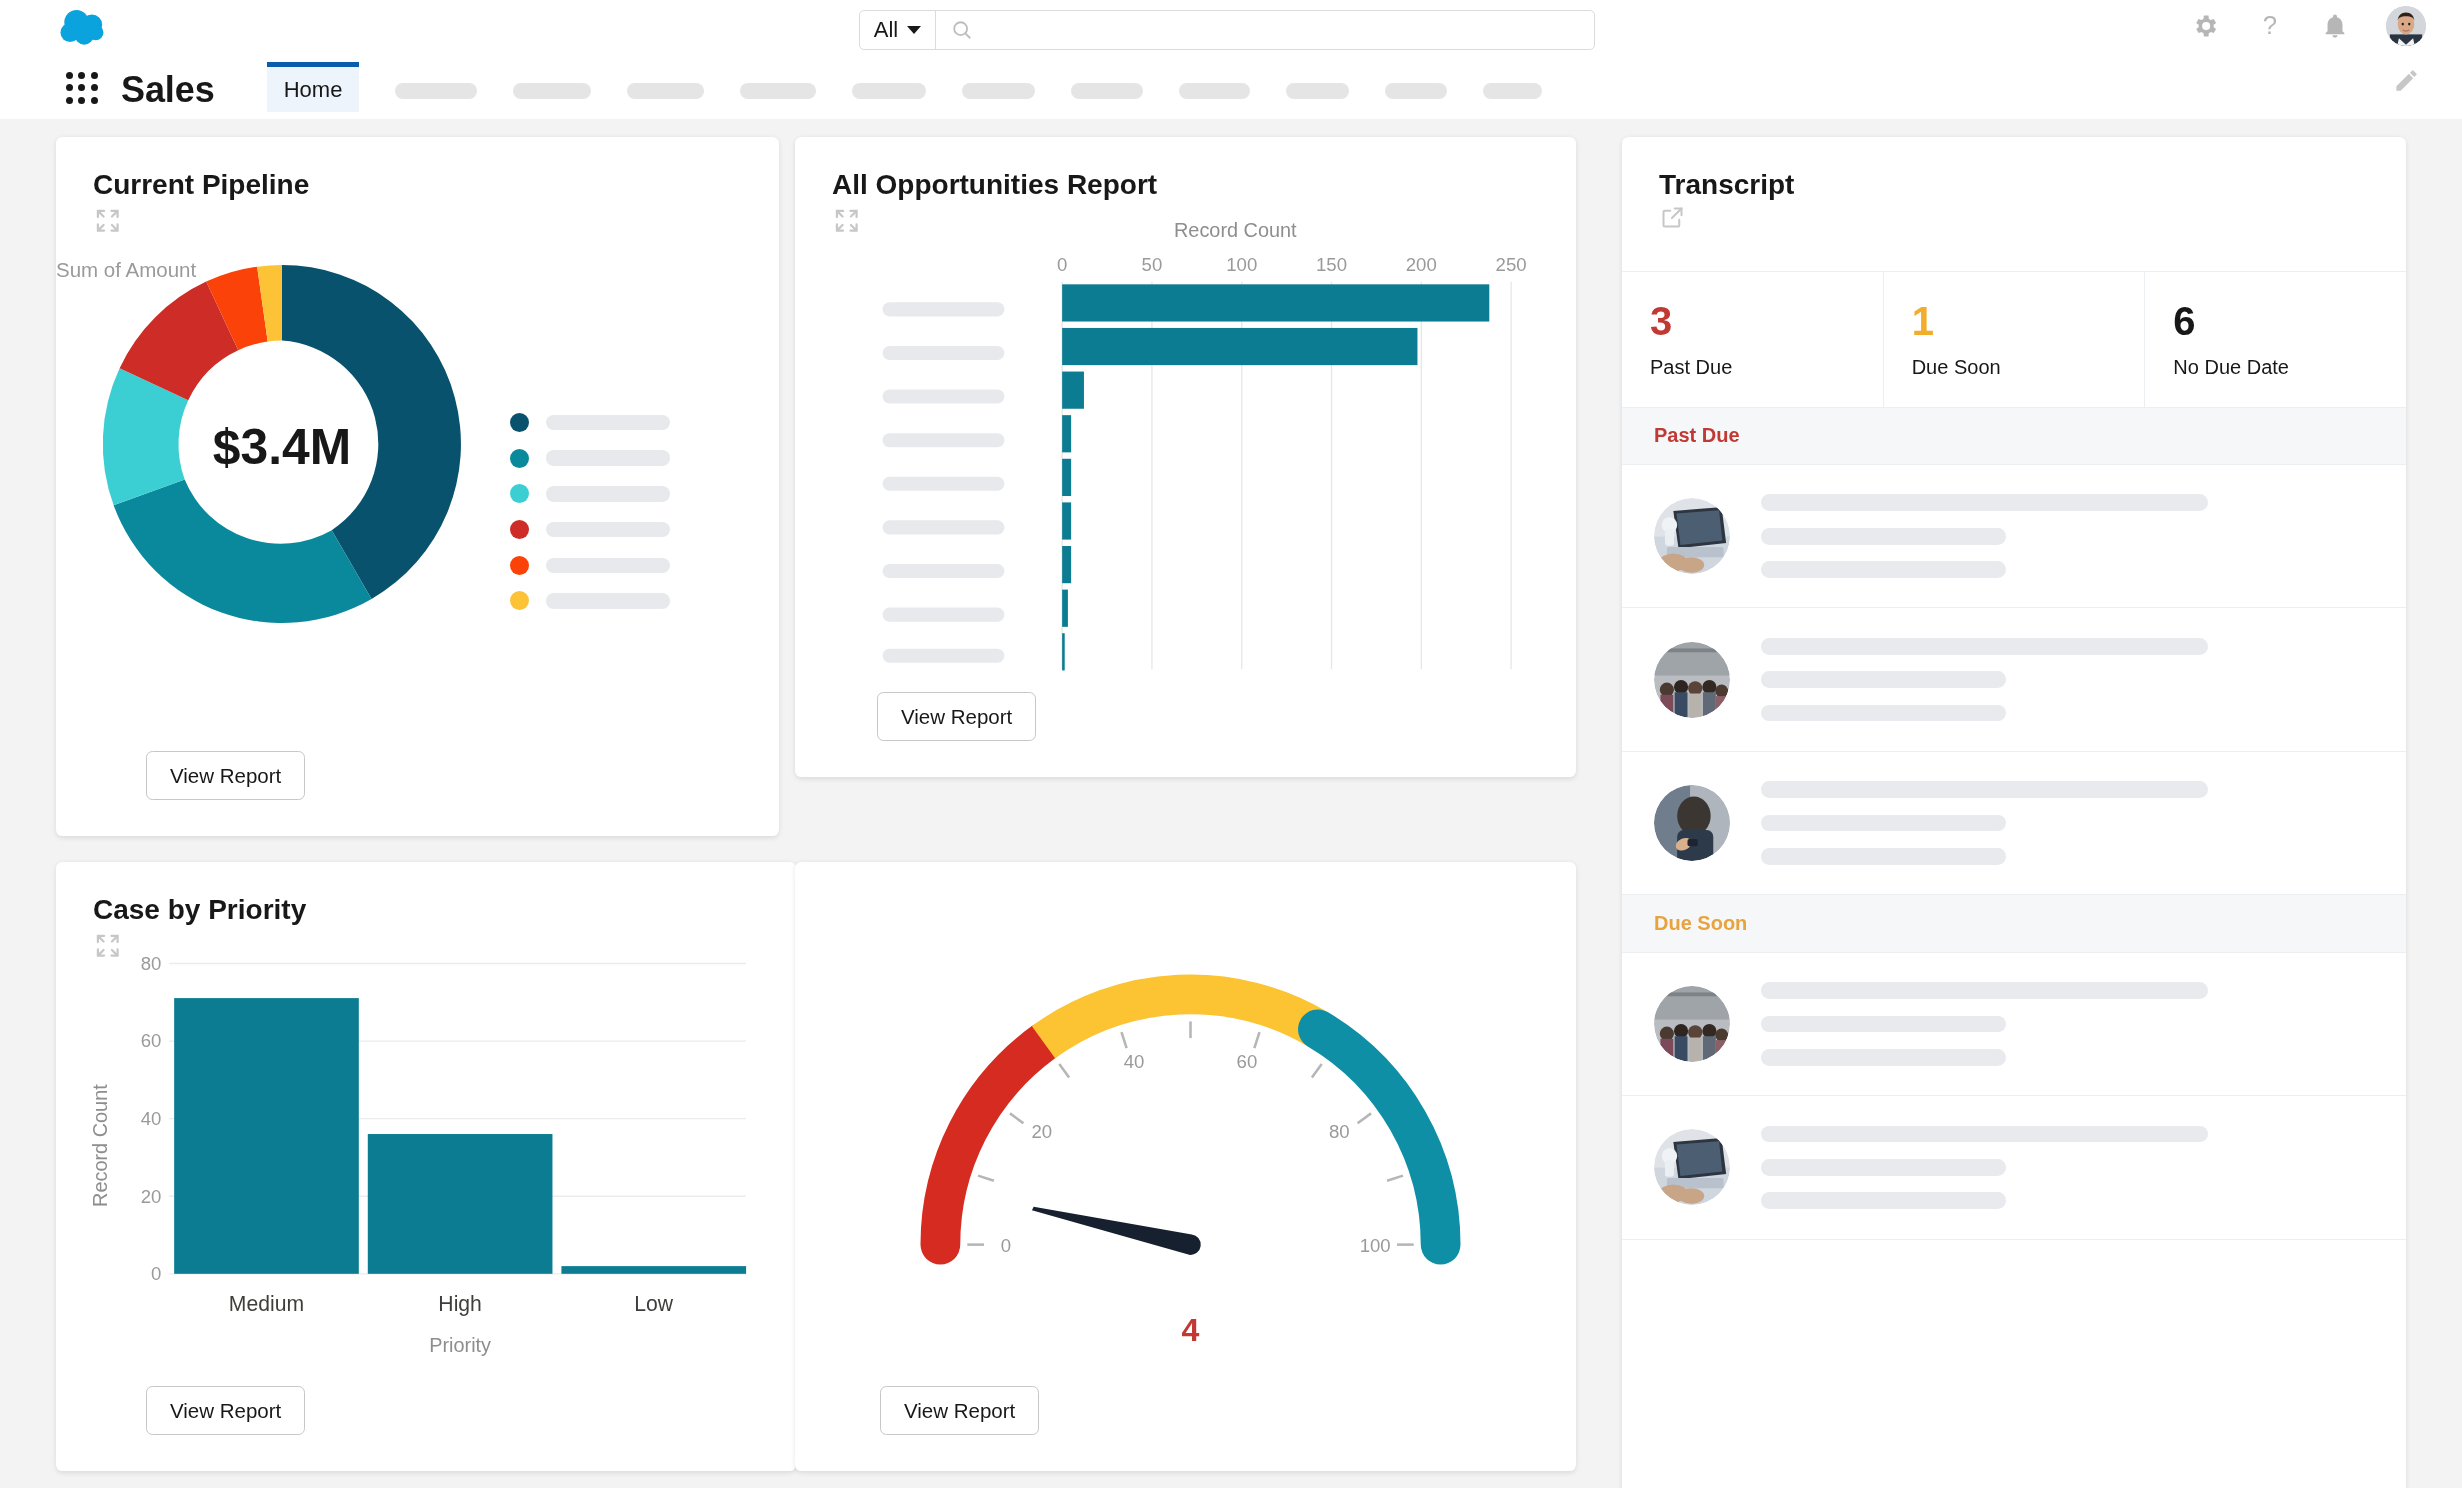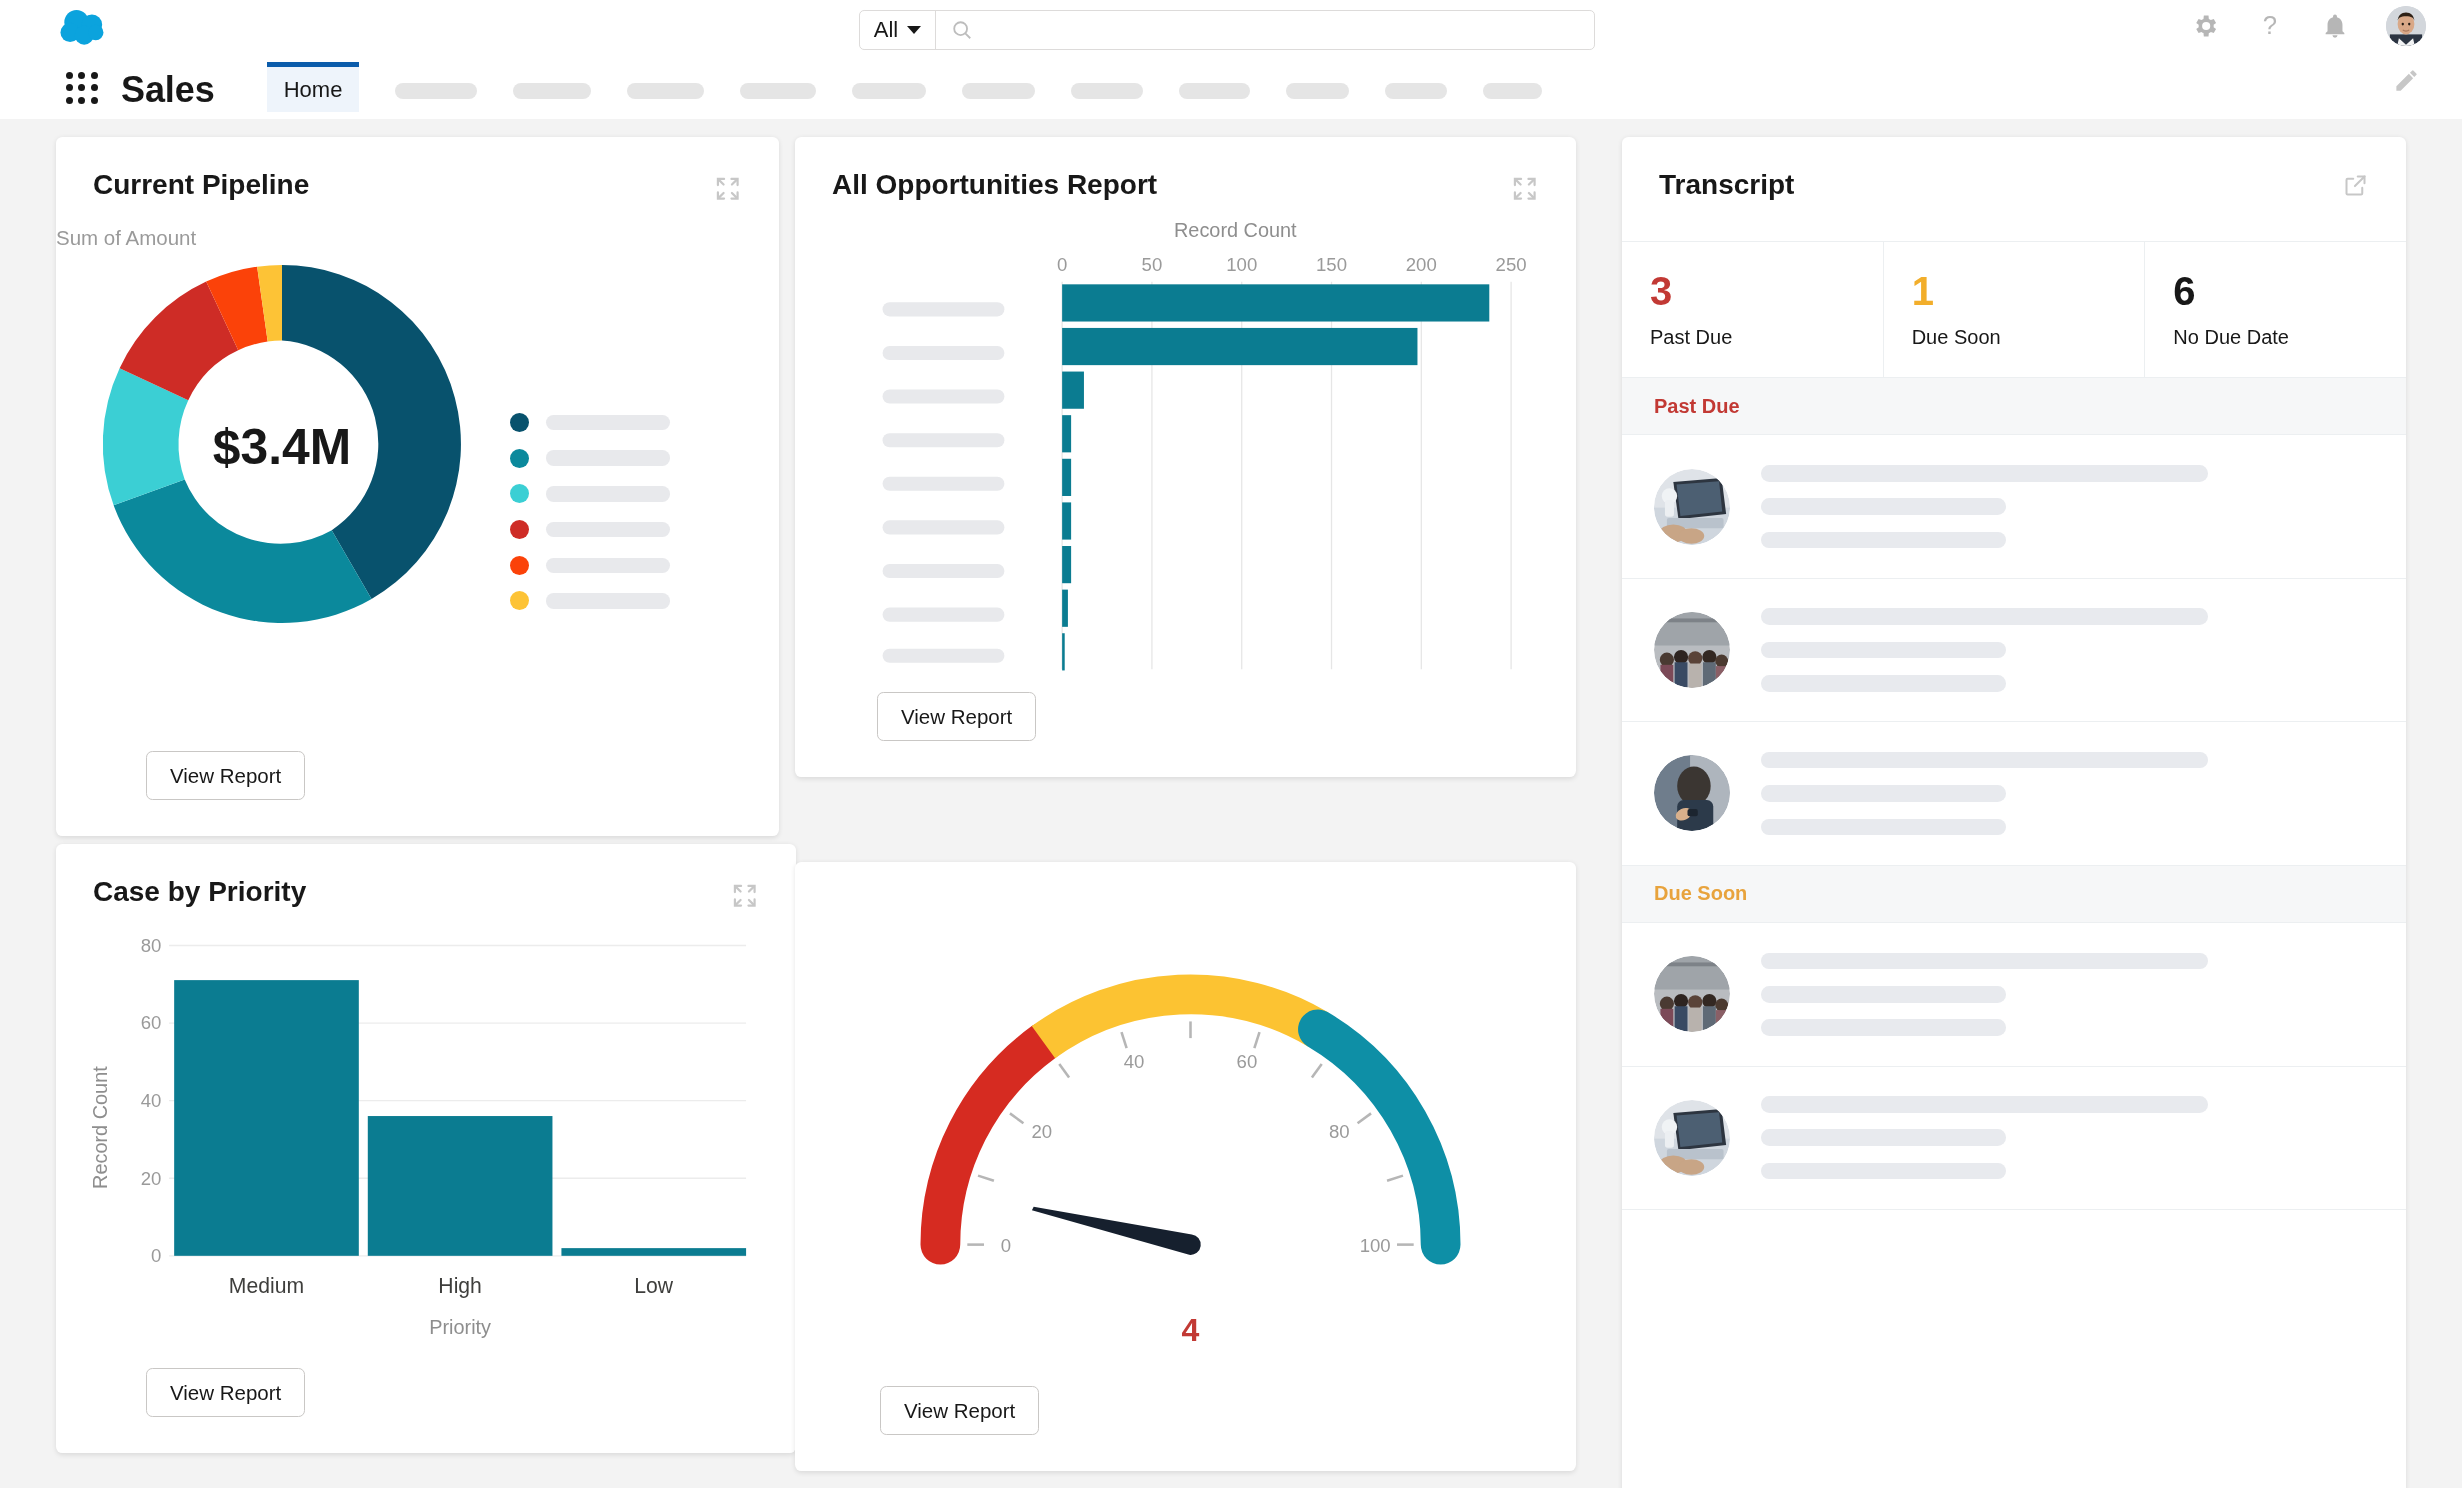--- a/index.html
+++ b/index.html
@@ -68,20 +68,21 @@
   
   .main { position: absolute; top: 119px; left: 0; width: 2462px; height: 1370px; }
 
   .card {
     position: absolute; background: #fff; border-radius: 6.4px;
     box-shadow: 0 1.9px 5.1px rgba(0,0,0,0.10);
   }
   .card-head {
     display: flex; align-items: flex-start; justify-content: space-between;
     padding: 32px 37px 0 37px;
+    flex-direction: column;
   }
   .card-title { font-size: 28px; font-weight: bold; color: #181818; }
   .expand-icon { cursor: pointer; opacity: .55; margin-top: 5.1px; }
 
   .view-report-btn {
     position: absolute; left: 90px; bottom: 36px;
     border: 1.3px solid #c9c7c5; border-radius: 6.4px; background: #fff;
     font-size: 20.5px; color: #181818; padding: 11.5px 23px; cursor: pointer;
     font-family: inherit;
   }
@@ -91,21 +92,21 @@
   .chart-subtitle { font-size: 20.5px; color: #9a9a9a; }
   .donut-legend { position: absolute; right: 109px; top: 276px; display: flex; flex-direction: column; gap: 16.7px; }
   .legend-row { display: flex; align-items: center; gap: 16.7px; cursor: pointer; }
   .legend-dot { width: 19px; height: 19px; border-radius: 50%; flex-shrink: 0; }
   .legend-skel { width: 124px; height: 15.4px; border-radius: 7.7px; background: #e8e9ec; }
 
   
   #card-opps { left: 795px; top: 18px; width: 781px; height: 640px; }
 
   
-  #card-case { left: 56px; top: 725px; width: 740px; height: 609px; }
+  #card-case { left: 56px; top: 743px; width: 740px; height: 609px; }
   
   #card-leads { left: 795px; top: 743px; width: 781px; height: 609px; }
 
   
   #card-transcript {
     left: 1622px; top: 18px; width: 784px; height: 1359px; overflow: hidden;
   }
   .stat-row { display: flex; border-top: 1.3px solid #eceff1; border-bottom: 1.3px solid #eceff1; margin-top: 40px; }
   .stat-cell { flex: 1; padding: 28px 0 28px 28px; border-right: 1.3px solid #eceff1; }
   .stat-cell:last-child { border-right: none; }

